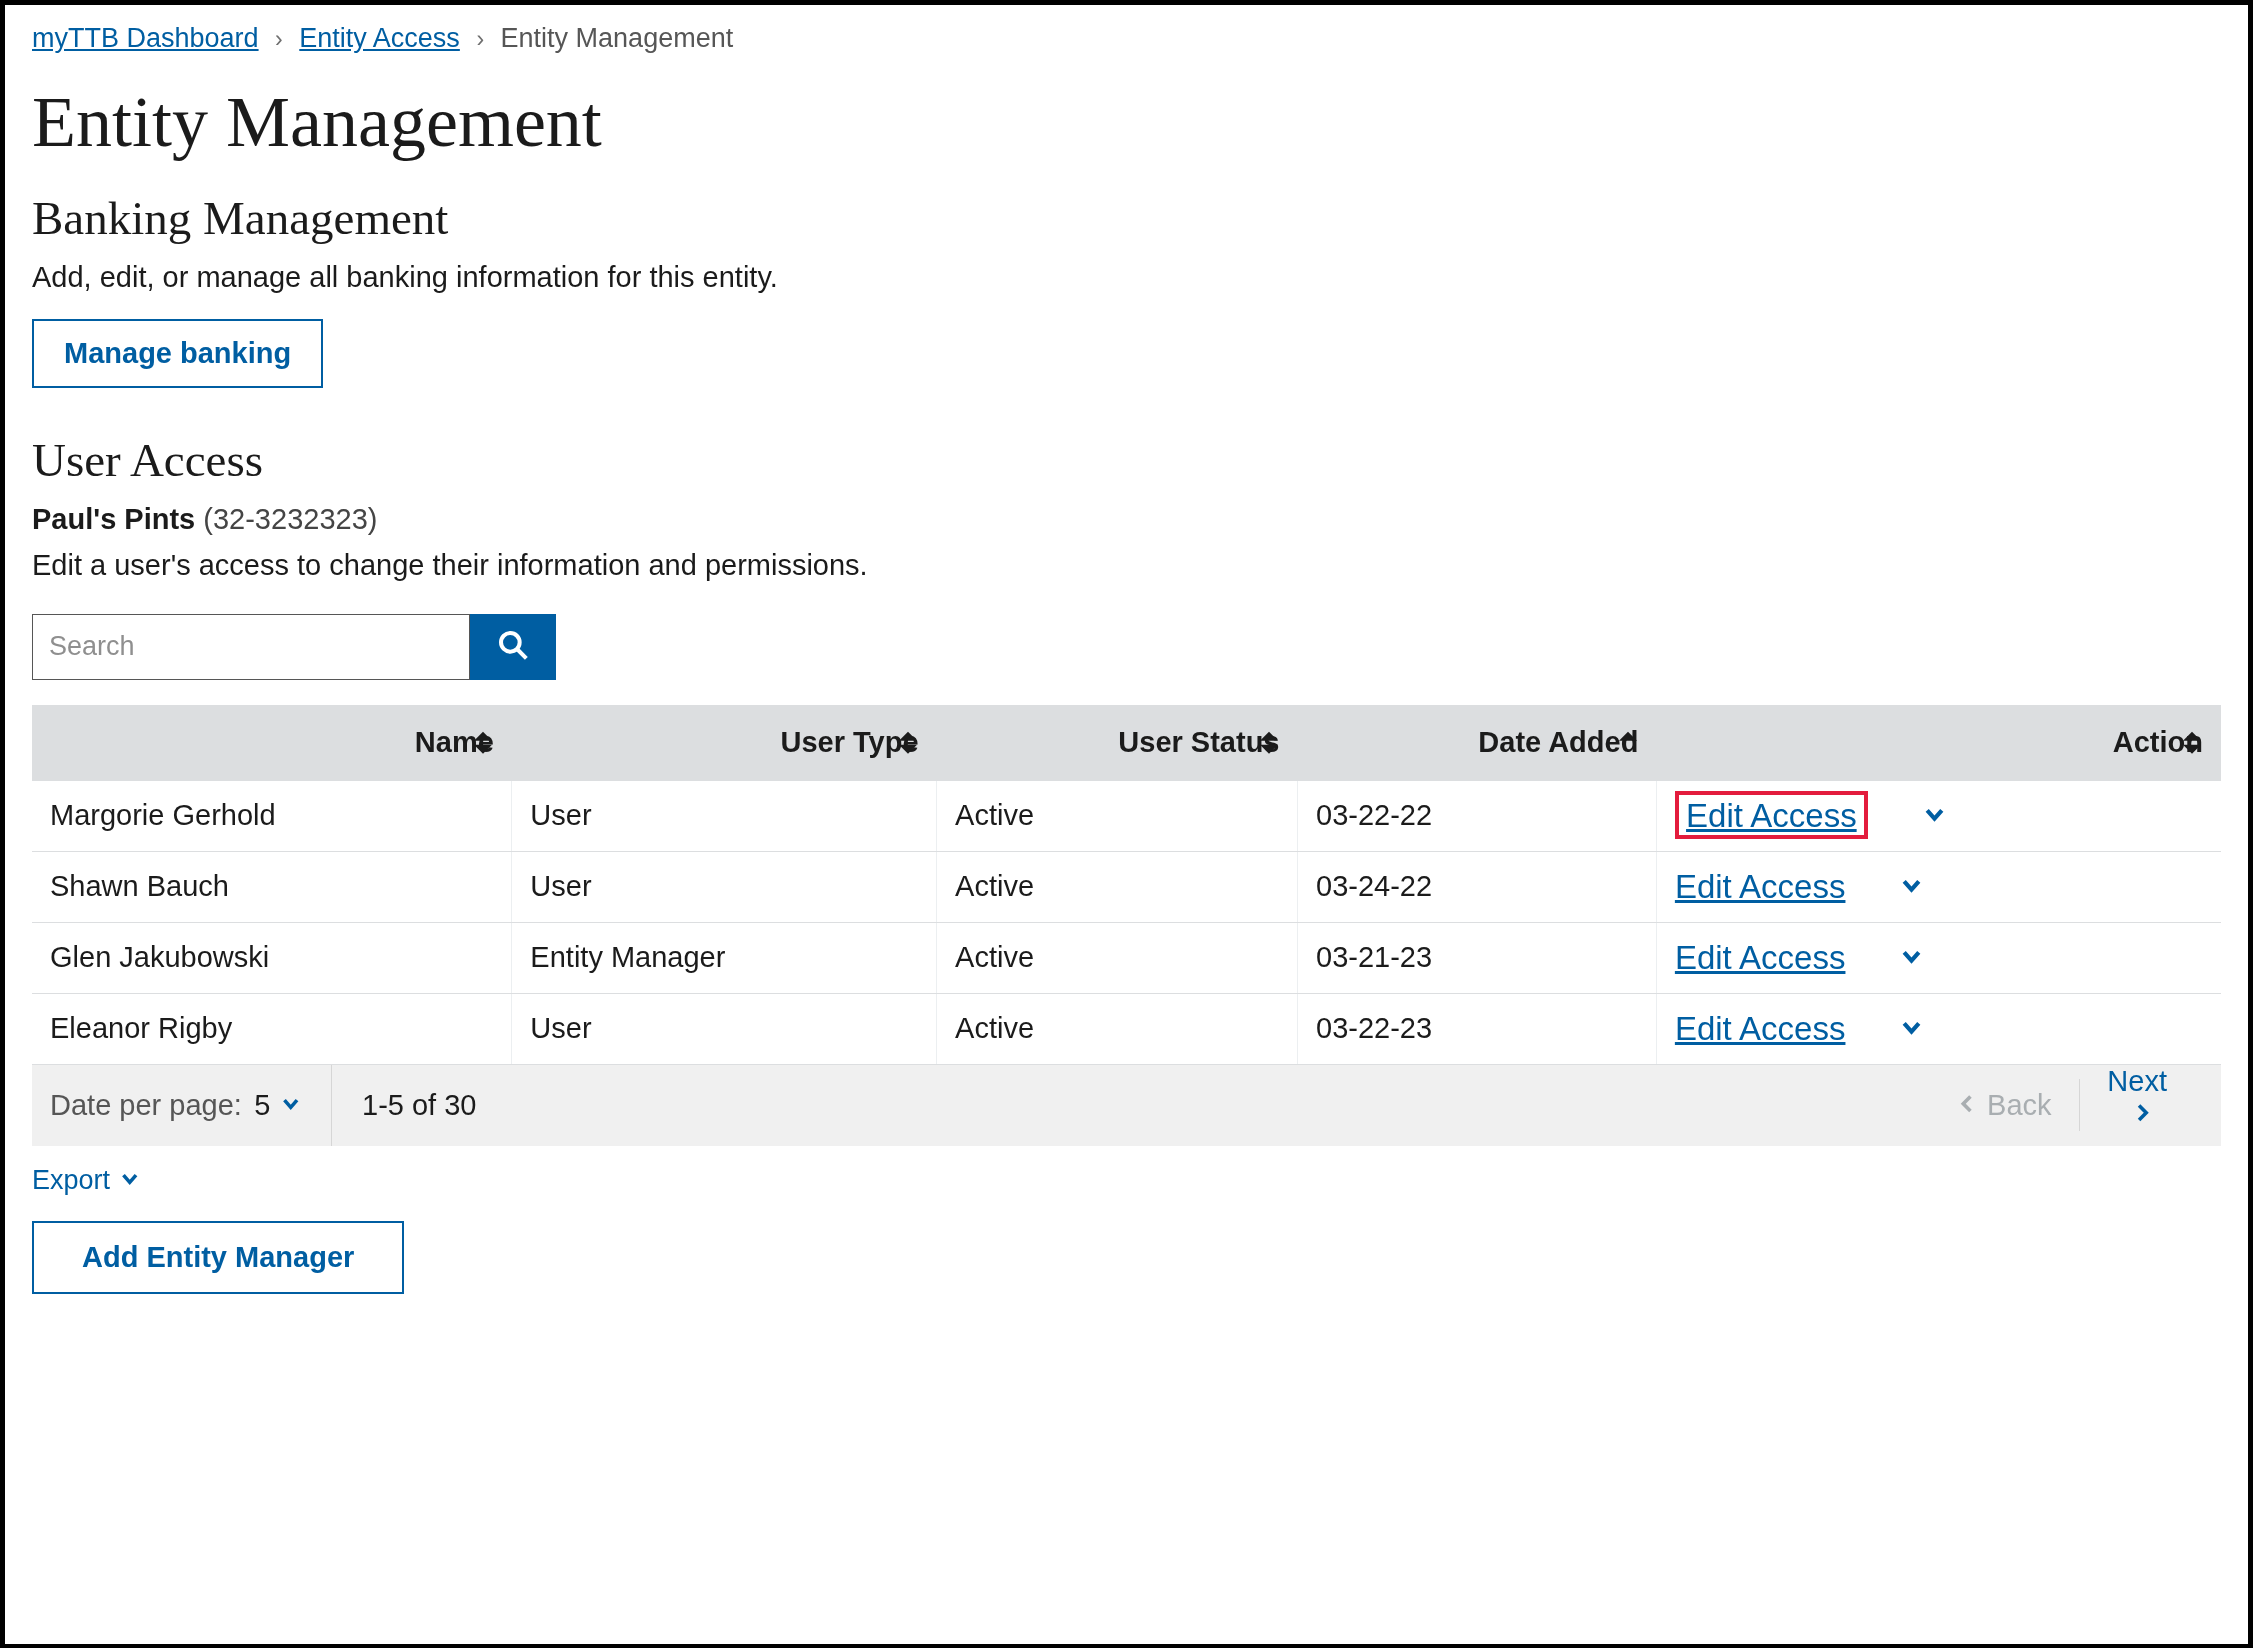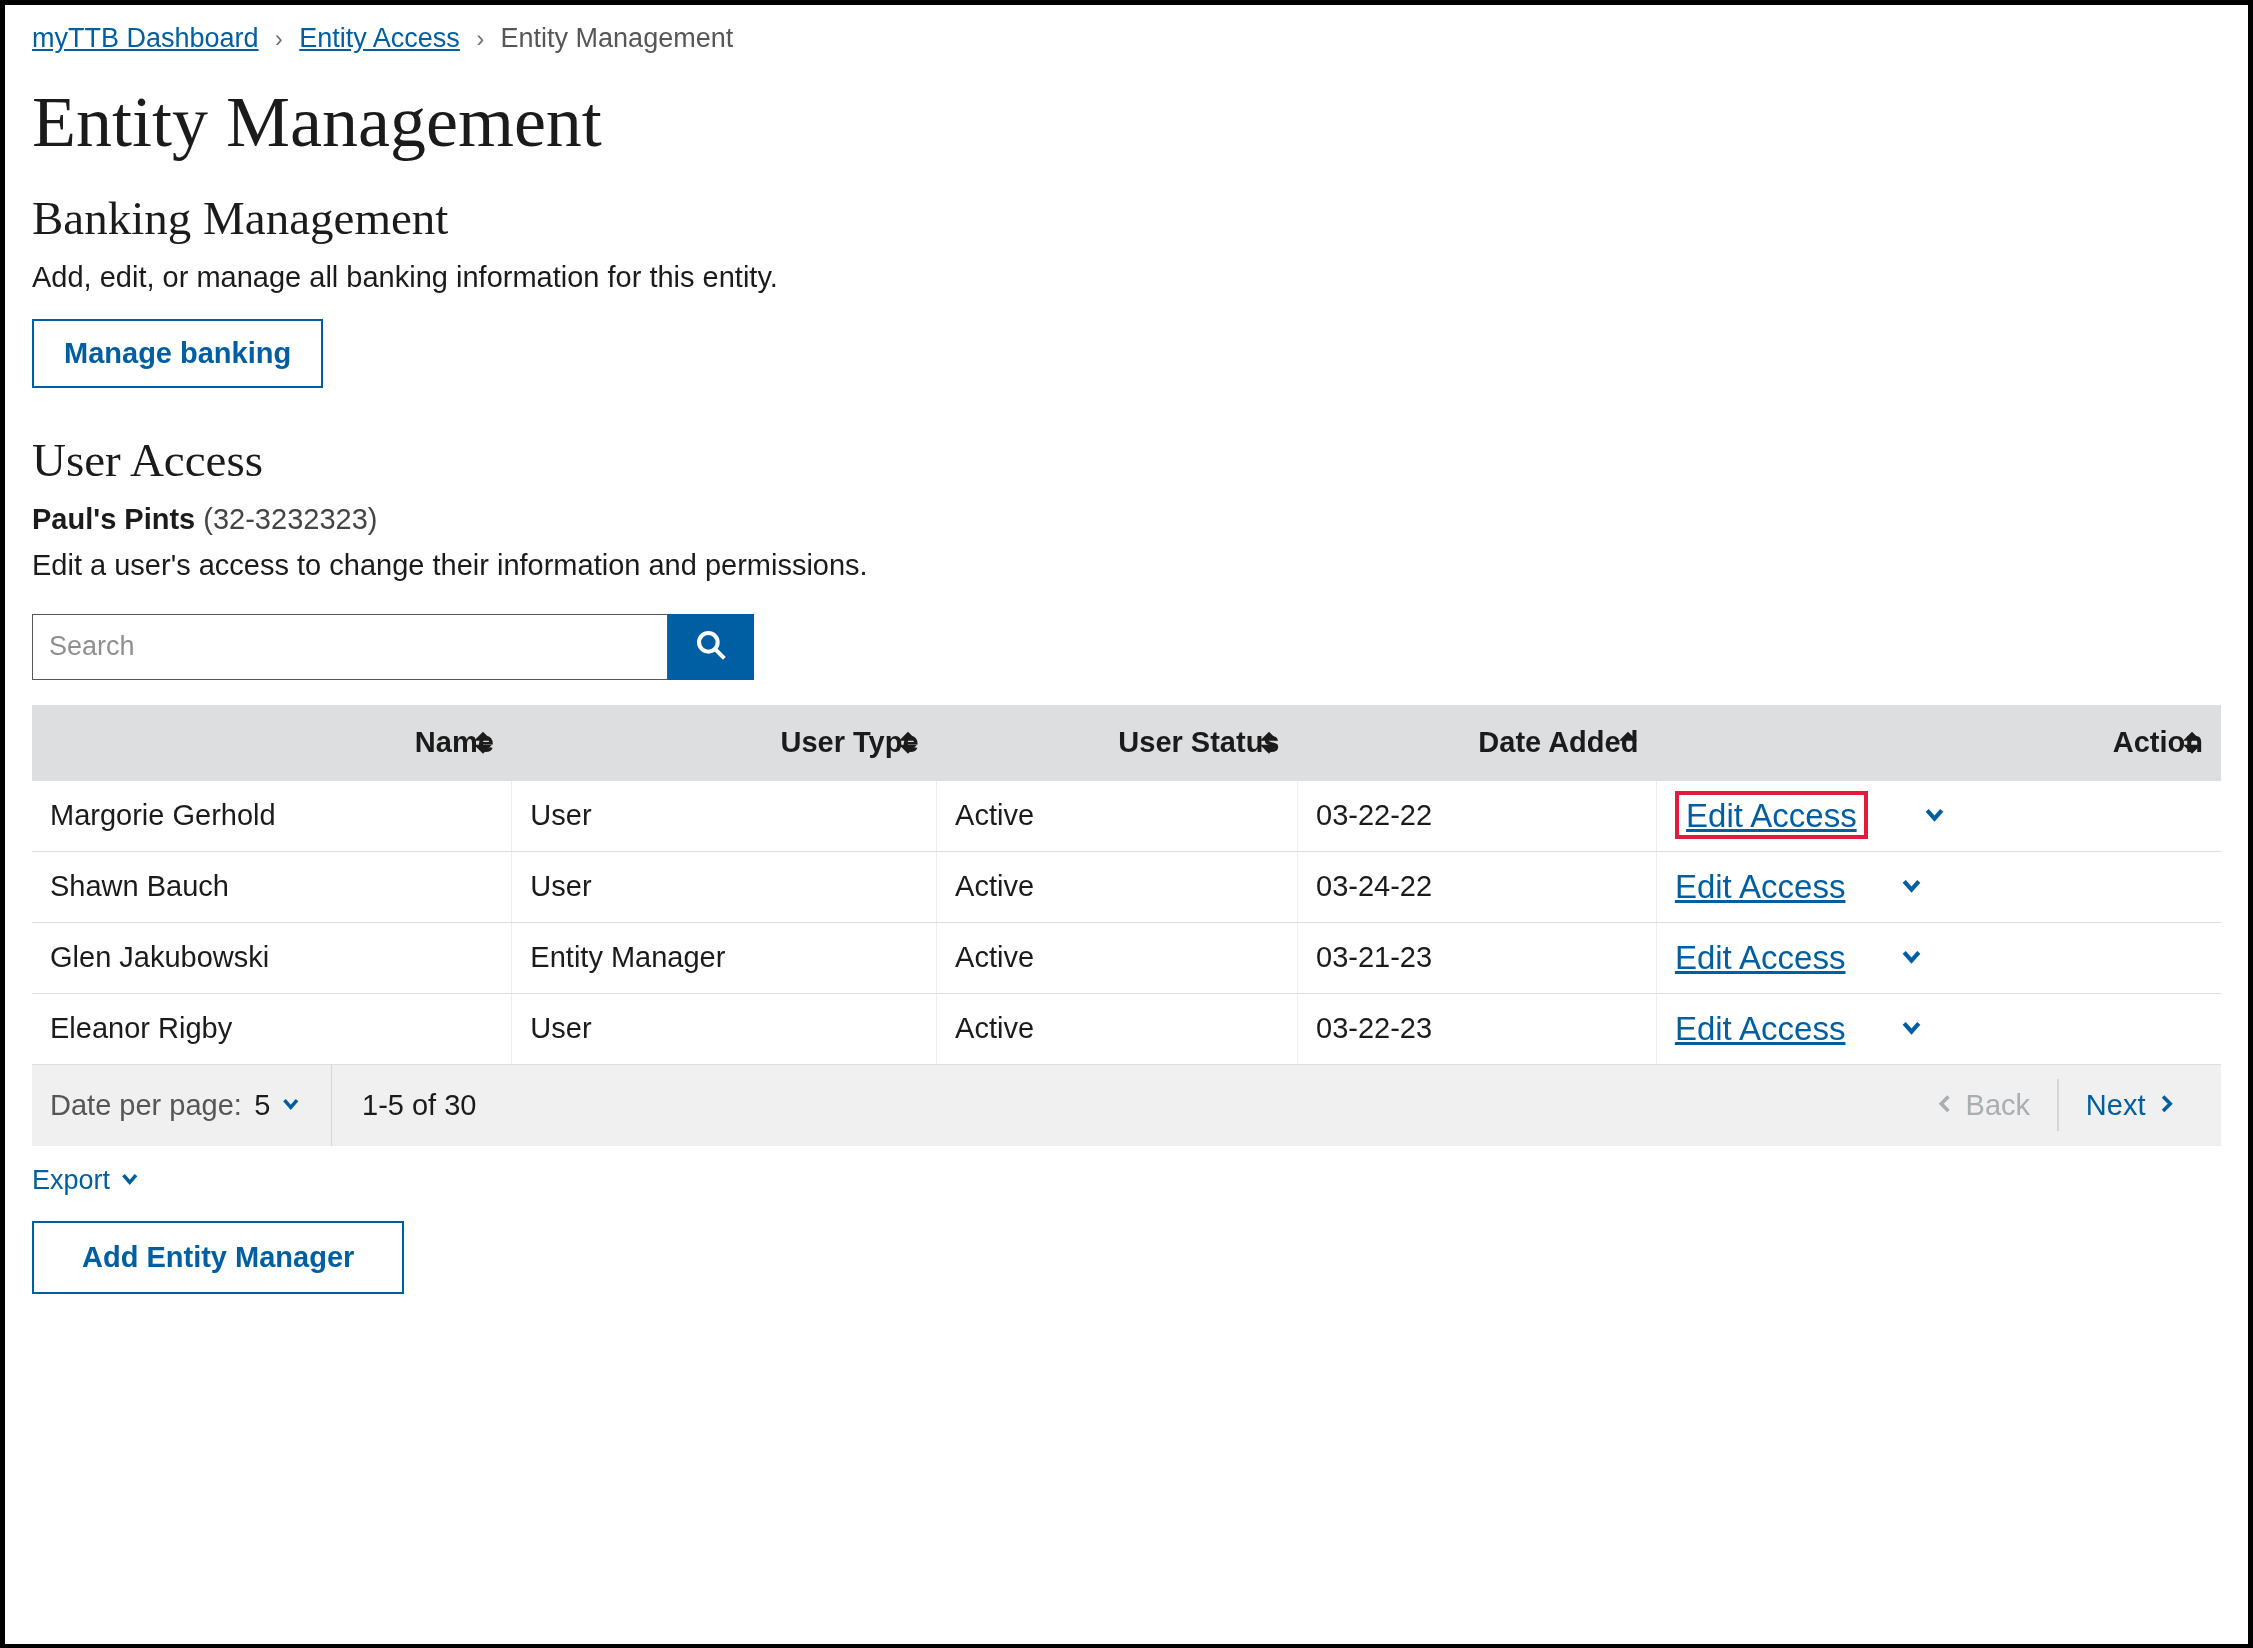--- a/index.html
+++ b/index.html
@@ -64,21 +64,21 @@
     margin:5.4px 0 12.5px 0;
   }
   .entity-line .ename { font-weight:700; }
   .entity-line .eid { color:#454545; }
   
   .search-wrap {
     display:flex;
     margin:32px 0 25px 0;
   }
   .search-wrap input {
-    width:636px;
+    width:438px;
     height:66px;
     border:1.8px solid #565656;
     font-size:27px;
     padding:0 16px;
     outline:none;
   }
   .search-wrap input::placeholder { color:#8f8f8f; }
   .search-wrap button {
     width:86px;
     height:66px;
@@ -147,21 +147,21 @@
     padding:0 18px;
   }
   .table-footer .rpp { display:flex; align-items:center; border-right:1.8px solid #d6d6d6; height:100%; padding-right:30px; }
   .table-footer .rpp-label { margin-right:12.5px; }
   .table-footer .rpp-val { color:#1b1b1b; margin-right:9px; }
   .table-footer .rpp svg { width:21.5px; height:21.5px; stroke:#005ea2; fill:none; stroke-width:4; }
   .table-footer .range { padding-left:30px; color:#1b1b1b; }
   .table-footer .spacer { flex:1; }
   .table-footer .nav-btn { display:flex; align-items:center; height:100%; padding:0 27px; cursor:pointer; }
   .table-footer .nav-btn.disabled { color:#a9aeb1; cursor:default; }
-  .table-footer .nav-btn.enabled { color:#005ea2; }
+  .table-footer .nav-btn.enabled { color:#005ea2;flex-direction:column; }
   .table-footer .nav-btn svg { width:21.5px; height:21.5px; fill:none; stroke-width:4; }
   .table-footer .nav-btn.disabled svg { stroke:#a9aeb1; }
   .table-footer .nav-btn.enabled svg { stroke:#005ea2; }
   .table-footer .divider { width:1.8px; height:52px; background:#d6d6d6; }
   
   .export {
     margin-top:19.7px;
     color:#005ea2;
     font-size:27px;
     display:inline-flex;

